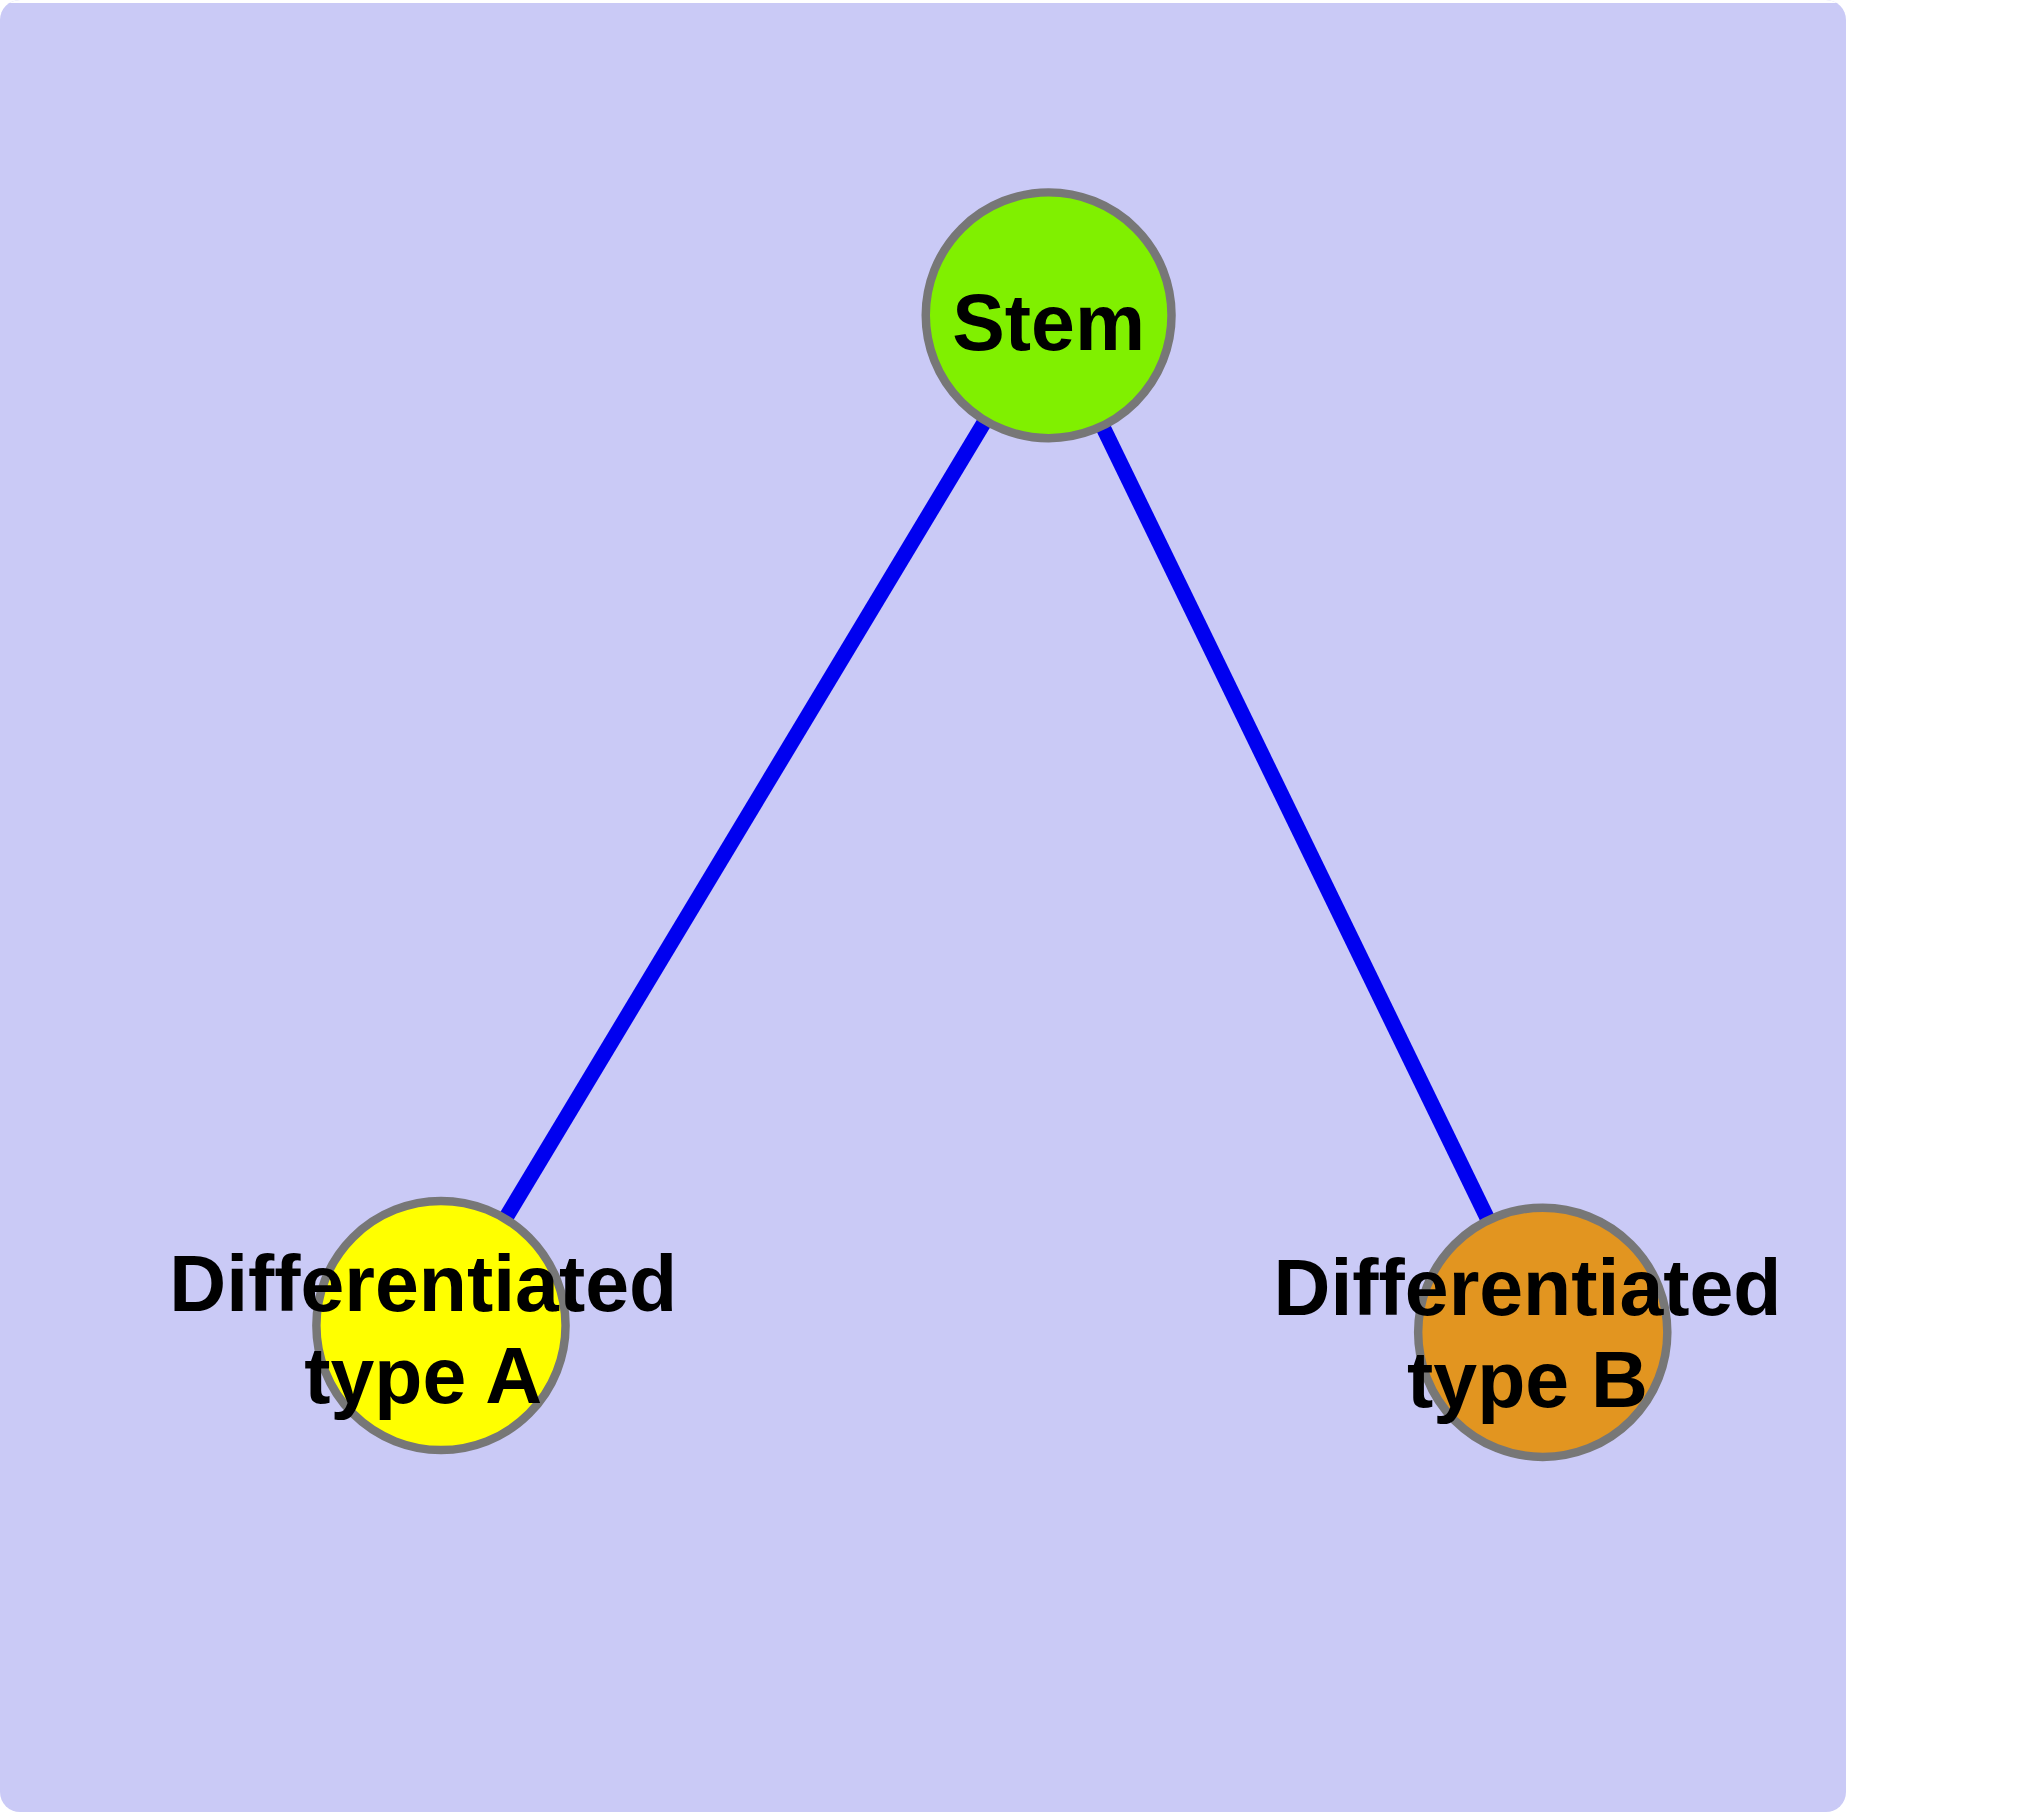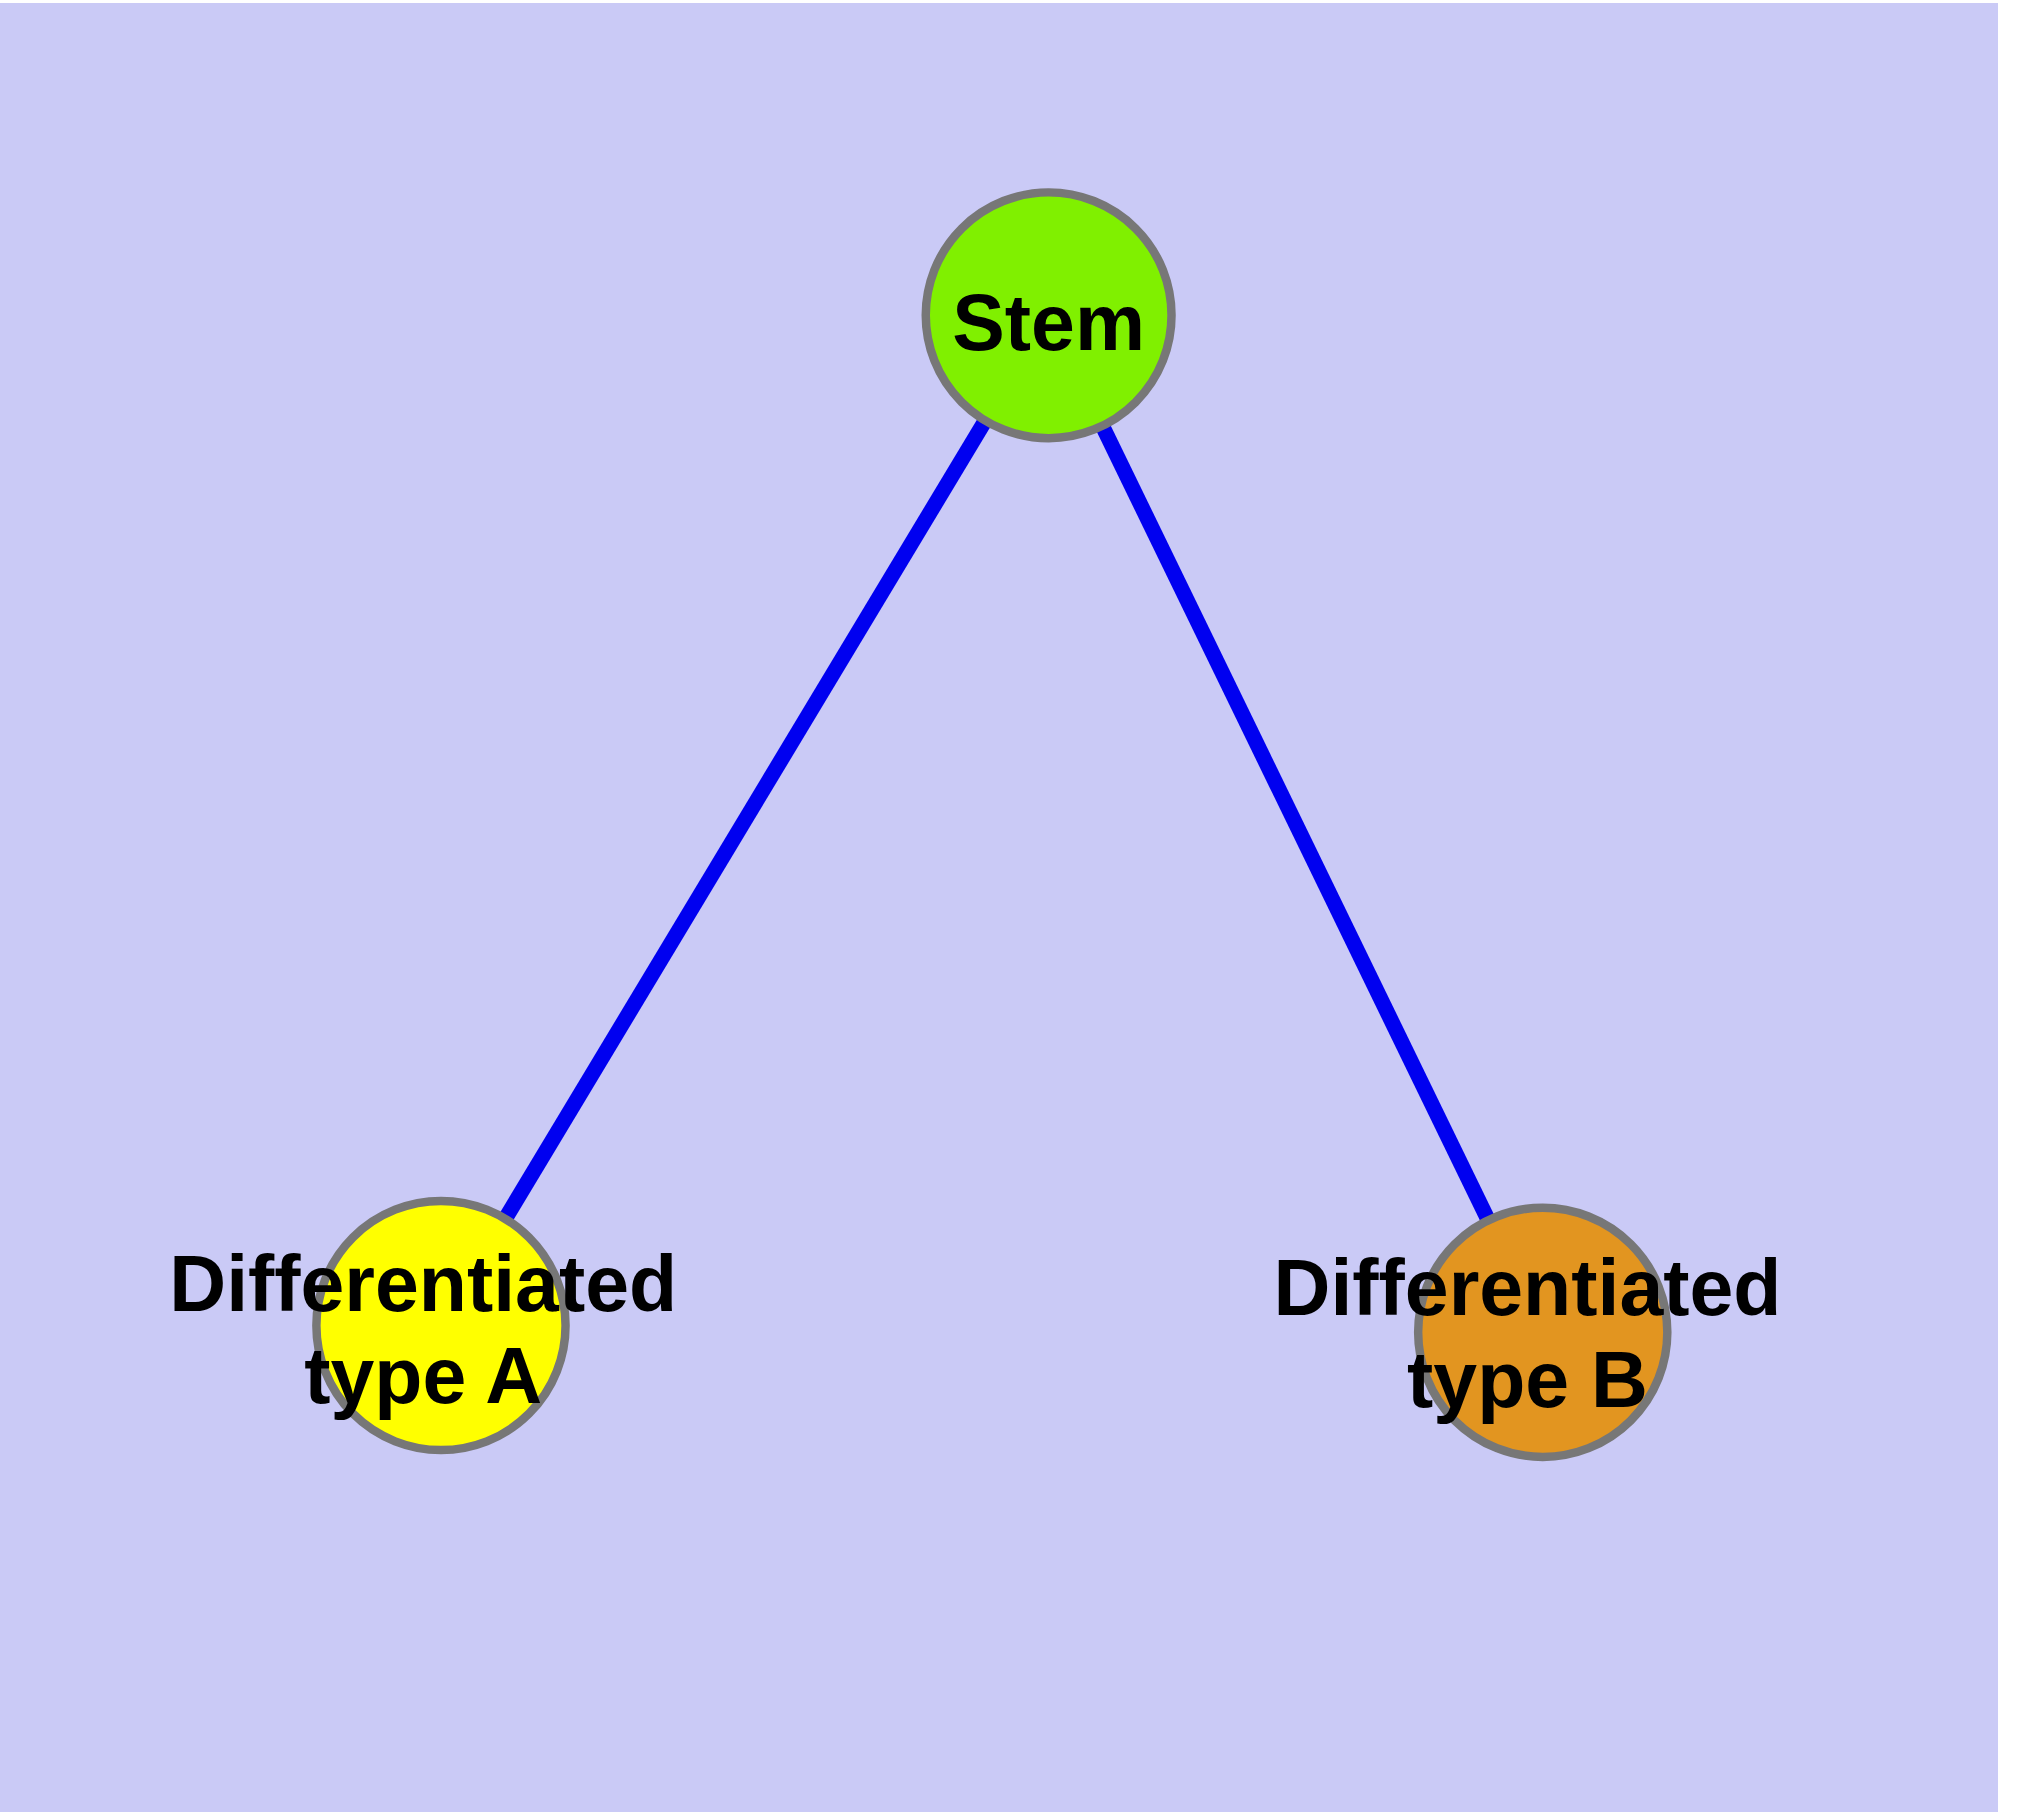--- a/index.html
+++ b/index.html
@@ -2,25 +2,26 @@
 <html style="font-size:13.6px"><head>
 <meta charset="utf-8">
 <style>
   html, body {
     margin: 0;
     padding: 0;
     background: #ffffff;
   }
   .canvas {
     position: relative;
-    width: 1998px;
+    width: 1846px;
     height: 1812px;
     background: #CACAF6;
     overflow: hidden;
     font-family: "Liberation Sans", sans-serif;
+    border-radius: 20px;
   }
   .top-strip {
     position: absolute;
     left: 0;
     top: 0;
     width: 100%;
     height: 3.4px;
     background: #FFFFFF;
   }
   svg.graph {

